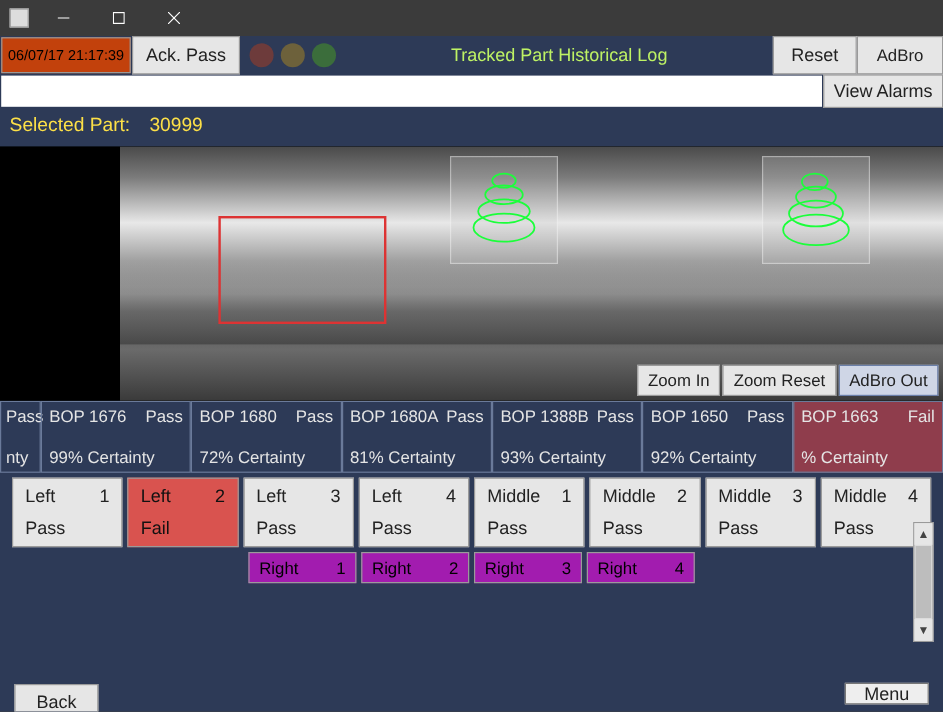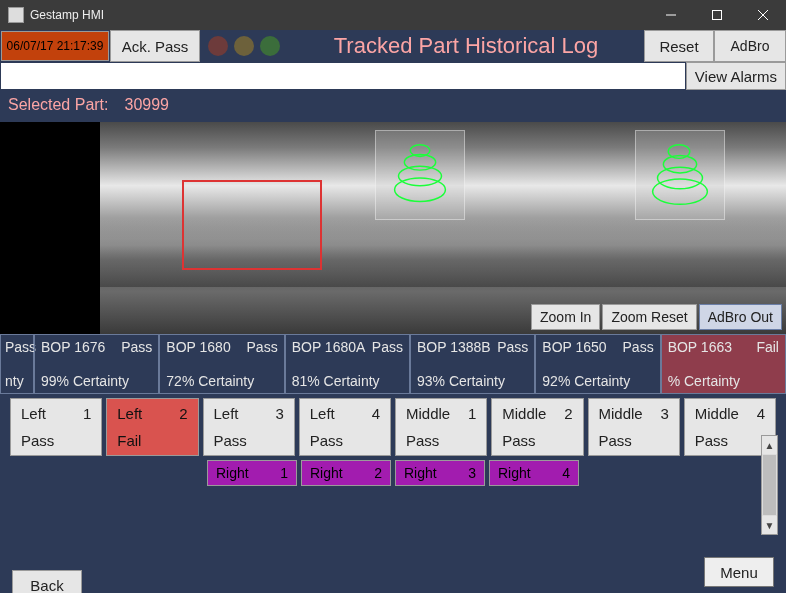--- a/index.html
+++ b/index.html
@@ -16,29 +16,29 @@
   
   .toprow { display: flex; align-items: stretch; height: 32px; }
   .datetime { background: #c2410c; color: #000; width: 108px; font-size: 12px; display:flex; align-items:center; justify-content:center; border:1px solid #999; margin:1px;}
   .btn { background: #e6e6e6; color: #222; border: 1px solid #9a9a9a; display: flex; align-items: center; justify-content: center; cursor: default; }
   .ack { width: 90px; font-size: 15px; }
   .leds { width: 88px; display:flex; align-items:center; justify-content:center; gap:6px; }
   .led { width:20px; height:20px; border-radius:50%; }
   .led.r { background:#6d3b3b; }
   .led.y { background:#6d613b; }
   .led.g { background:#3b6d3b; }
-  .pagetitle { flex:1; color:#fca5a5; display:flex; align-items:center; justify-content:center; font-size:22px; }
+  .pagetitle { flex:1; color:#bef264; display:flex; align-items:center; justify-content:center; font-size:15px; }
   .logoff { width: 70px; font-size:15px; }
   .user { width: 72px; font-size:14px; }
 
   .row2 { display:flex; height:28px; }
   .blankbar { flex:1; background:#fff; margin:1px; }
   .viewalarms { width:100px; font-size:15px; }
 
-  .selected { color:#fca5a5; font-size:16px; padding: 6px 8px 8px 8px; display:flex; gap:16px; }
+  .selected { color:#fde047; font-size:16px; padding: 6px 8px 8px 8px; display:flex; gap:16px; }
 
   
   .viewer { height: 212px; position:relative; background:#000; margin:0 0px; overflow:hidden; }
   .metal { position:absolute; left:100px; top:0; right:0; bottom:0;
            background: linear-gradient(180deg,#4a4a4a 0%, #7a7a7a 12%, #e8e8e8 30%, #a0a0a0 45%, #888 55%, #555 65%, #6a6a6a 80%, #3a3a3a 100%); }
   .metal::after { content:""; position:absolute; top:95px; left:0; right:0; height:70px;
                   background:linear-gradient(180deg, rgba(255,255,255,0) 0%, rgba(160,160,160,.5) 40%, rgba(60,60,60,.7) 100%); }
   .redbox { position:absolute; left:182px; top:58px; width:140px; height:90px; border:2px solid #d33; }
   .nut { position:absolute; width:90px; height:90px; background:rgba(200,200,200,.25); border:1px solid rgba(255,255,255,.4);}
   .nut1 { left:375px; top:8px; }
@@ -63,29 +63,28 @@
 
   .cards2 { display:flex; gap:4px; padding:4px 0 0 0; justify-content:center; position:relative; }
   .card2 { width:90px; height:26px; background:#a21caf; border:1px solid #9a9a9a; display:flex; align-items:center; justify-content:center; font-size:14px; gap:8px; padding:0 8px;}
   .card2 span.num { margin-left:auto; }
 
   .scroll { position:absolute; right:8px; top:405px; width:17px; height:100px; background:#dcdcdc; border:1px solid #9a9a9a; display:flex; flex-direction:column; justify-content:space-between; align-items:center;}
   .scroll .arr { width:100%; height:18px; display:flex; align-items:center; justify-content:center; background:#e6e6e6; font-size:10px; color:#444;}
   .scroll .thumb { width:13px; flex:1; background:#bdbdbd; margin:1px 0;}
 
   .back { position:absolute; left:12px; top:540px; width:70px; height:30px; font-size:15px; }
-  .menu { position:absolute; right:12px; bottom:6px; width:70px; height:30px; font-size:15px; background:#eee; border:1px solid #777; }
+  .menu { position:absolute; right:12px; bottom:6px; width:70px; height:18px; font-size:15px; background:#eee; border:1px solid #777; }
 
 </style>
 </head>
 <body>
 
 <div class="titlebar">
   <div class="icon"></div>
-  <div class="title">Gestamp HMI</div>
   <div class="winbtn">
       <svg width="10" height="10">
         <line x1="0" y1="5" x2="10" y2="5" stroke="#fff" stroke-width="1"></line>
       </svg>
     </div>
   <div class="winbtn">
       <svg width="10" height="10">
         <rect x="0.5" y="0.5" width="9" height="9" fill="none" stroke="#fff" stroke-width="1"></rect>
       </svg>
     </div>

